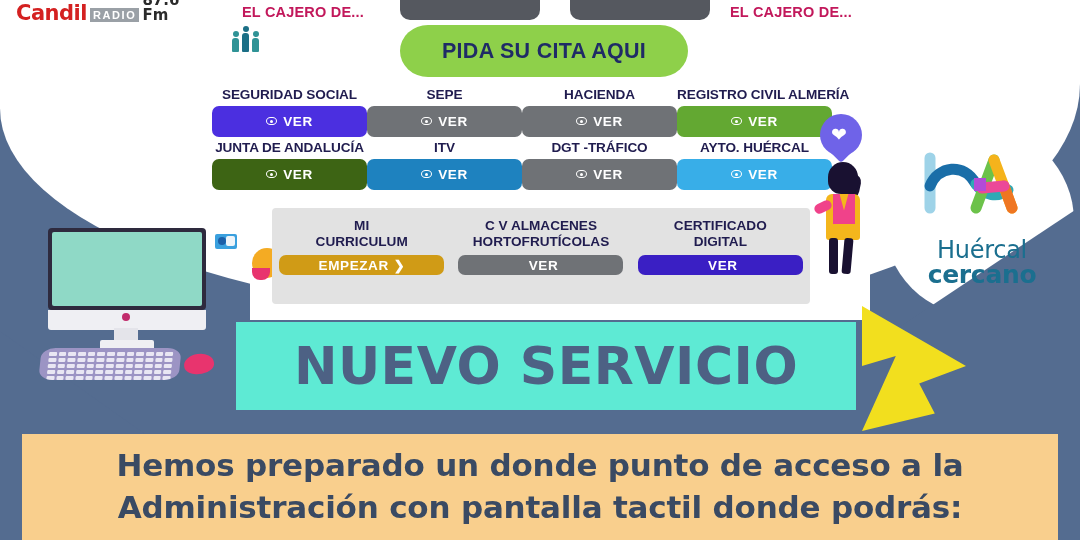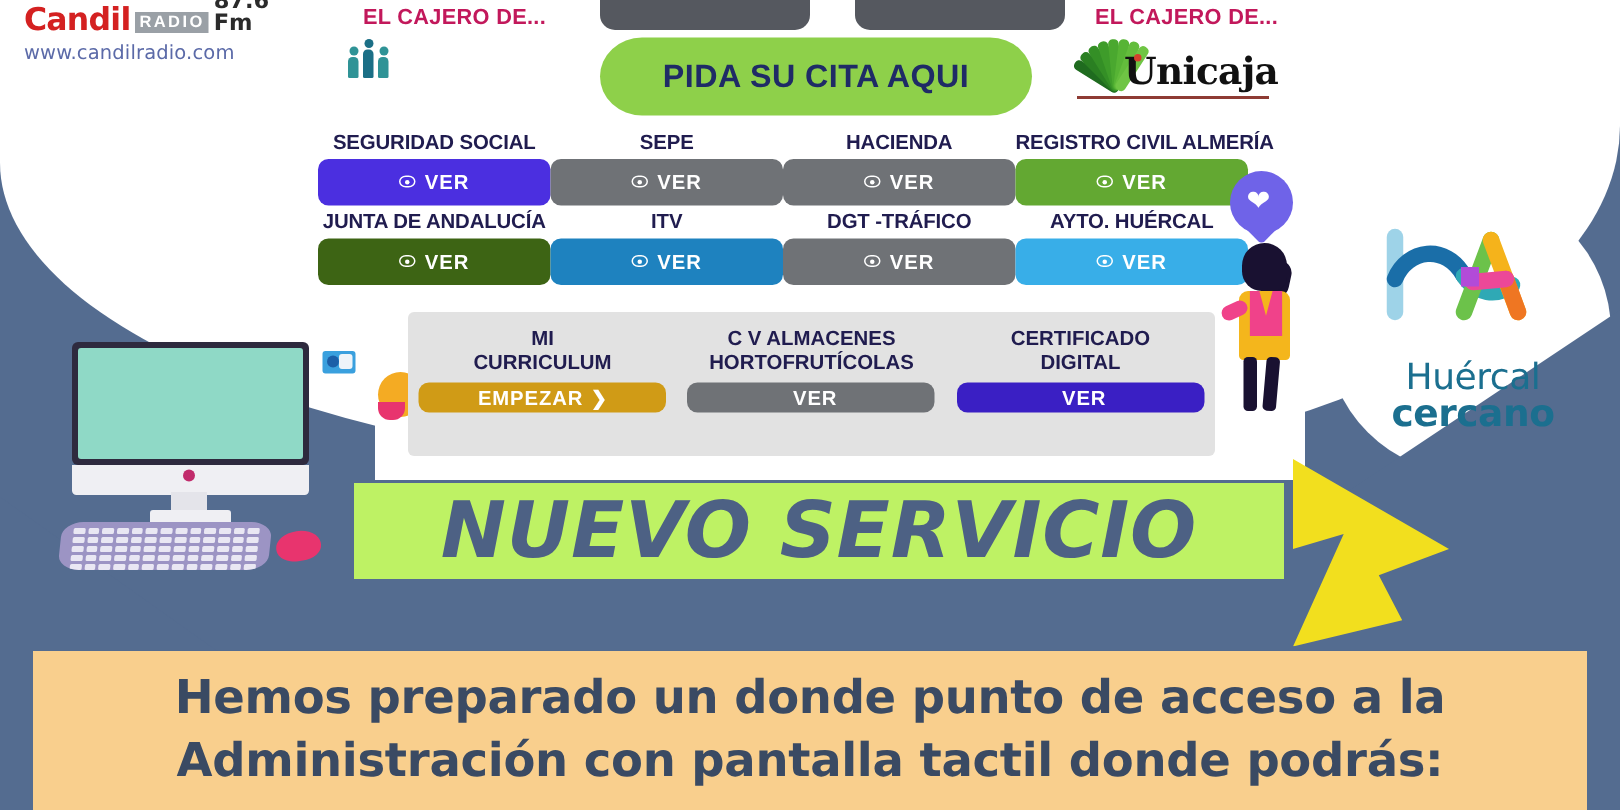--- a/index.html
+++ b/index.html
@@ -504,25 +504,24 @@
     width:300px; height:200px;
     background:#546c90;
     clip-path: polygon(100% 0, 100% 100%, 0 100%);
     z-index: 24;
   }
 
   
   #banner-nuevo {
     position:absolute;
     left: 236px; top: 322px;
-    width: 620px; height: 64px;
-    background: #bef264;
+    width: 620px; height: 88px;
+    background: #5eead4;
     display:flex; align-items:center; justify-content:center;
     z-index: 36;
-    font-style: italic;
   }
   #banner-nuevo span {
     font-family: "DejaVu Sans", sans-serif;
     font-weight: 700;
     font-size: 52px;
     color: #4d6184;
     letter-spacing: 0.5px;
   }
 
   
@@ -586,55 +585,38 @@
 
   <div id="wedge-left"></div>
   <div id="wedge-right"></div>
 
   <div id="candil">
     <div id="candil-row">
       <span class="candil-word">Candil</span>
       <span class="candil-radio-chip">RADIO</span>
       <span class="candil-freq">87.6 Fm</span>
     </div>
-    <div id="candil-url">www.candilradio.com</div>
   </div>
 
   <div class="topcut-btn" style="left:400px; width:140px;"></div>
   <div class="topcut-btn" style="left:570px; width:140px;"></div>
 
   <div class="cajero-label" style="left:242px; top:4px;">EL CAJERO DE...</div>
   <div id="cajamar">
     <div id="cajamar-mark">
       <span></span>
         <span></span>
         <span></span>
       <i></i>
         <i></i>
         <i></i>
     </div>
   </div>
 
   <div class="cajero-label" style="left:730px; top:4px;">EL CAJERO DE...</div>
-  <div id="unicaja">
-    <div id="unicaja-row">
-      <div id="unicaja-fan">
-          <span style="background: rgb(31, 107, 31); transform: rotate(-58deg);"></span>
-          <span style="background: rgb(42, 127, 34); transform: rotate(-45deg);"></span>
-          <span style="background: rgb(52, 143, 38); transform: rotate(-32deg);"></span>
-          <span style="background: rgb(62, 156, 42); transform: rotate(-19deg);"></span>
-          <span style="background: rgb(74, 168, 47); transform: rotate(-6deg);"></span>
-          <span style="background: rgb(87, 180, 53); transform: rotate(7deg);"></span>
-          <span style="background: rgb(99, 189, 60); transform: rotate(20deg);"></span>
-          <span style="background: rgb(111, 197, 68); transform: rotate(33deg);"></span>
-        </div>
-      <div id="unicaja-name">Unicaja</div>
-    </div>
-    <div id="unicaja-rule"></div>
-  </div>
 
   <button id="cita-btn">
     <span>PIDA SU CITA AQUI</span>
   </button>
 
   <div id="grid">
     <div class="grid-row">
         <div class="cell">
           <div class="cell-title">SEGURIDAD SOCIAL</div>
           <button class="ver-btn" style="background: rgb(75, 47, 224);">

